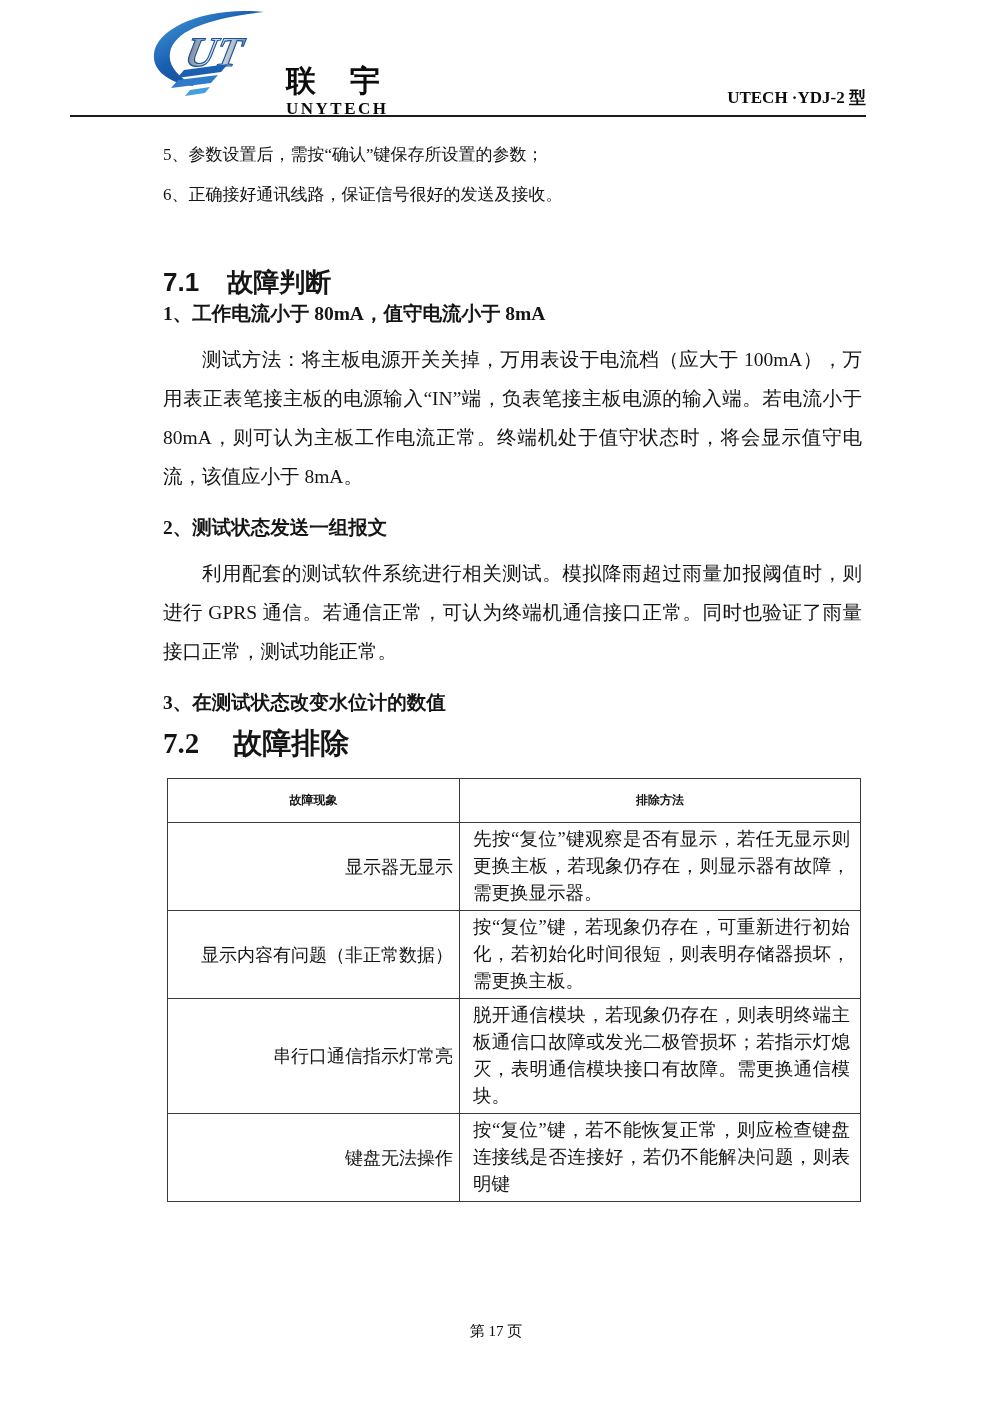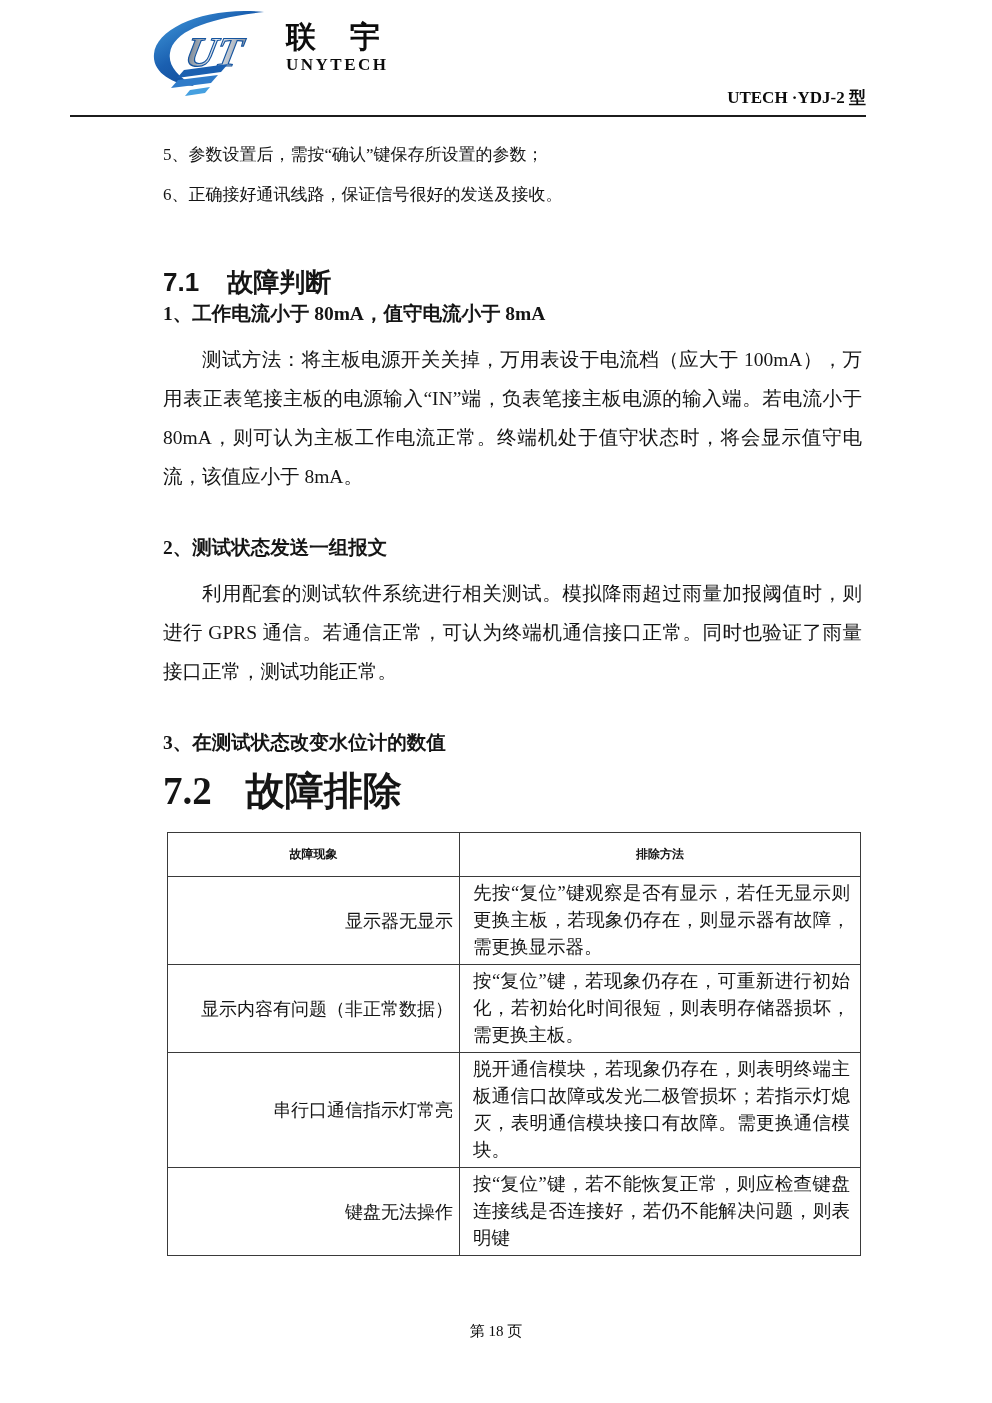--- a/index.html
+++ b/index.html
@@ -13,21 +13,21 @@
   
   .header {
     position:absolute; top:0; left:70px; width:796px; height:117px;
     border-bottom:2px solid #1c1c1c;
   }
   .logo { position:absolute; left:78px; top:6px; display:flex; align-items:flex-start; }
   .logo svg { display:block; }
   .logo-text { margin-left:-34px; padding-top:14px; }
   .logo-cn {
     font-family:"Liberation Sans","DejaVu Sans",sans-serif;
-    font-weight:bold; font-size:30px; color:#0c0c0c; letter-spacing:2px; line-height:1.1;
+    font-weight:bold; font-size:30px; color:#0c0c0c; letter-spacing:2px; line-height:1.1;margin-top:44px;
   }
   .logo-en {
     font-family:"Liberation Serif","DejaVu Serif",serif;
     font-weight:bold; font-size:17px; color:#0c0c0c; letter-spacing:2.5px; margin-top:2px;
   }
   .model-label {
     position:absolute; right:0; bottom:6px;
     font-weight:bold; font-size:17px; color:#0c0c0c;text-align:center;
   }
 
@@ -44,30 +44,30 @@
   .chapter-title .gap { display:inline-block; width:36px; }
 
   .h71 {
     margin-top:50px; display:flex; align-items:baseline;
     font-family:"Liberation Sans","DejaVu Sans",sans-serif;
     font-weight:bold; font-size:26px;
   }
   .h71 .num { margin-right:28px; }
 
   .item-heading { font-size:19.5px; font-weight:bold; }
-  .item-heading.mt2 { margin-top:38px;font-family:Liberation Serif, serif; }
+  .item-heading.mt2 { margin-top:18px;font-family:Liberation Serif, serif; }
   .para {
     margin-top:13px; font-size:19.5px; line-height:39px;
     text-align:justify; text-indent:2em;
   }
 
   .h72 {
     margin-top:8px; display:flex; align-items:baseline;
     font-family:"Liberation Serif","DejaVu Serif",serif;
-    font-weight:bold; font-size:39px;
+    font-weight:bold; font-size:29px;
   }
   .h72 .num { margin-right:34px; }
 
   
   table.fault-table {
     margin-top:14px; margin-left:4px; width:694px;
     border-collapse:collapse; table-layout:fixed;
   }
   .fault-table th, .fault-table td { border:1.5px solid #3a3a3a; }
   .fault-table th {
@@ -178,15 +178,15 @@
         </tr>
         <tr>
           <td class="symptom">键盘无法操作</td>
           <td class="solution">按“复位”键，若不能恢复正常，则应检查键盘连接线是否连接好，若仍不能解决问题，则表明键</td>
         </tr>
       </tbody>
     </table>
 
   </div>
 
-  <div class="footer">第 18 页</div>
+  <div class="footer">第 17 页</div>
 
 </div>
 
 </body></html>

